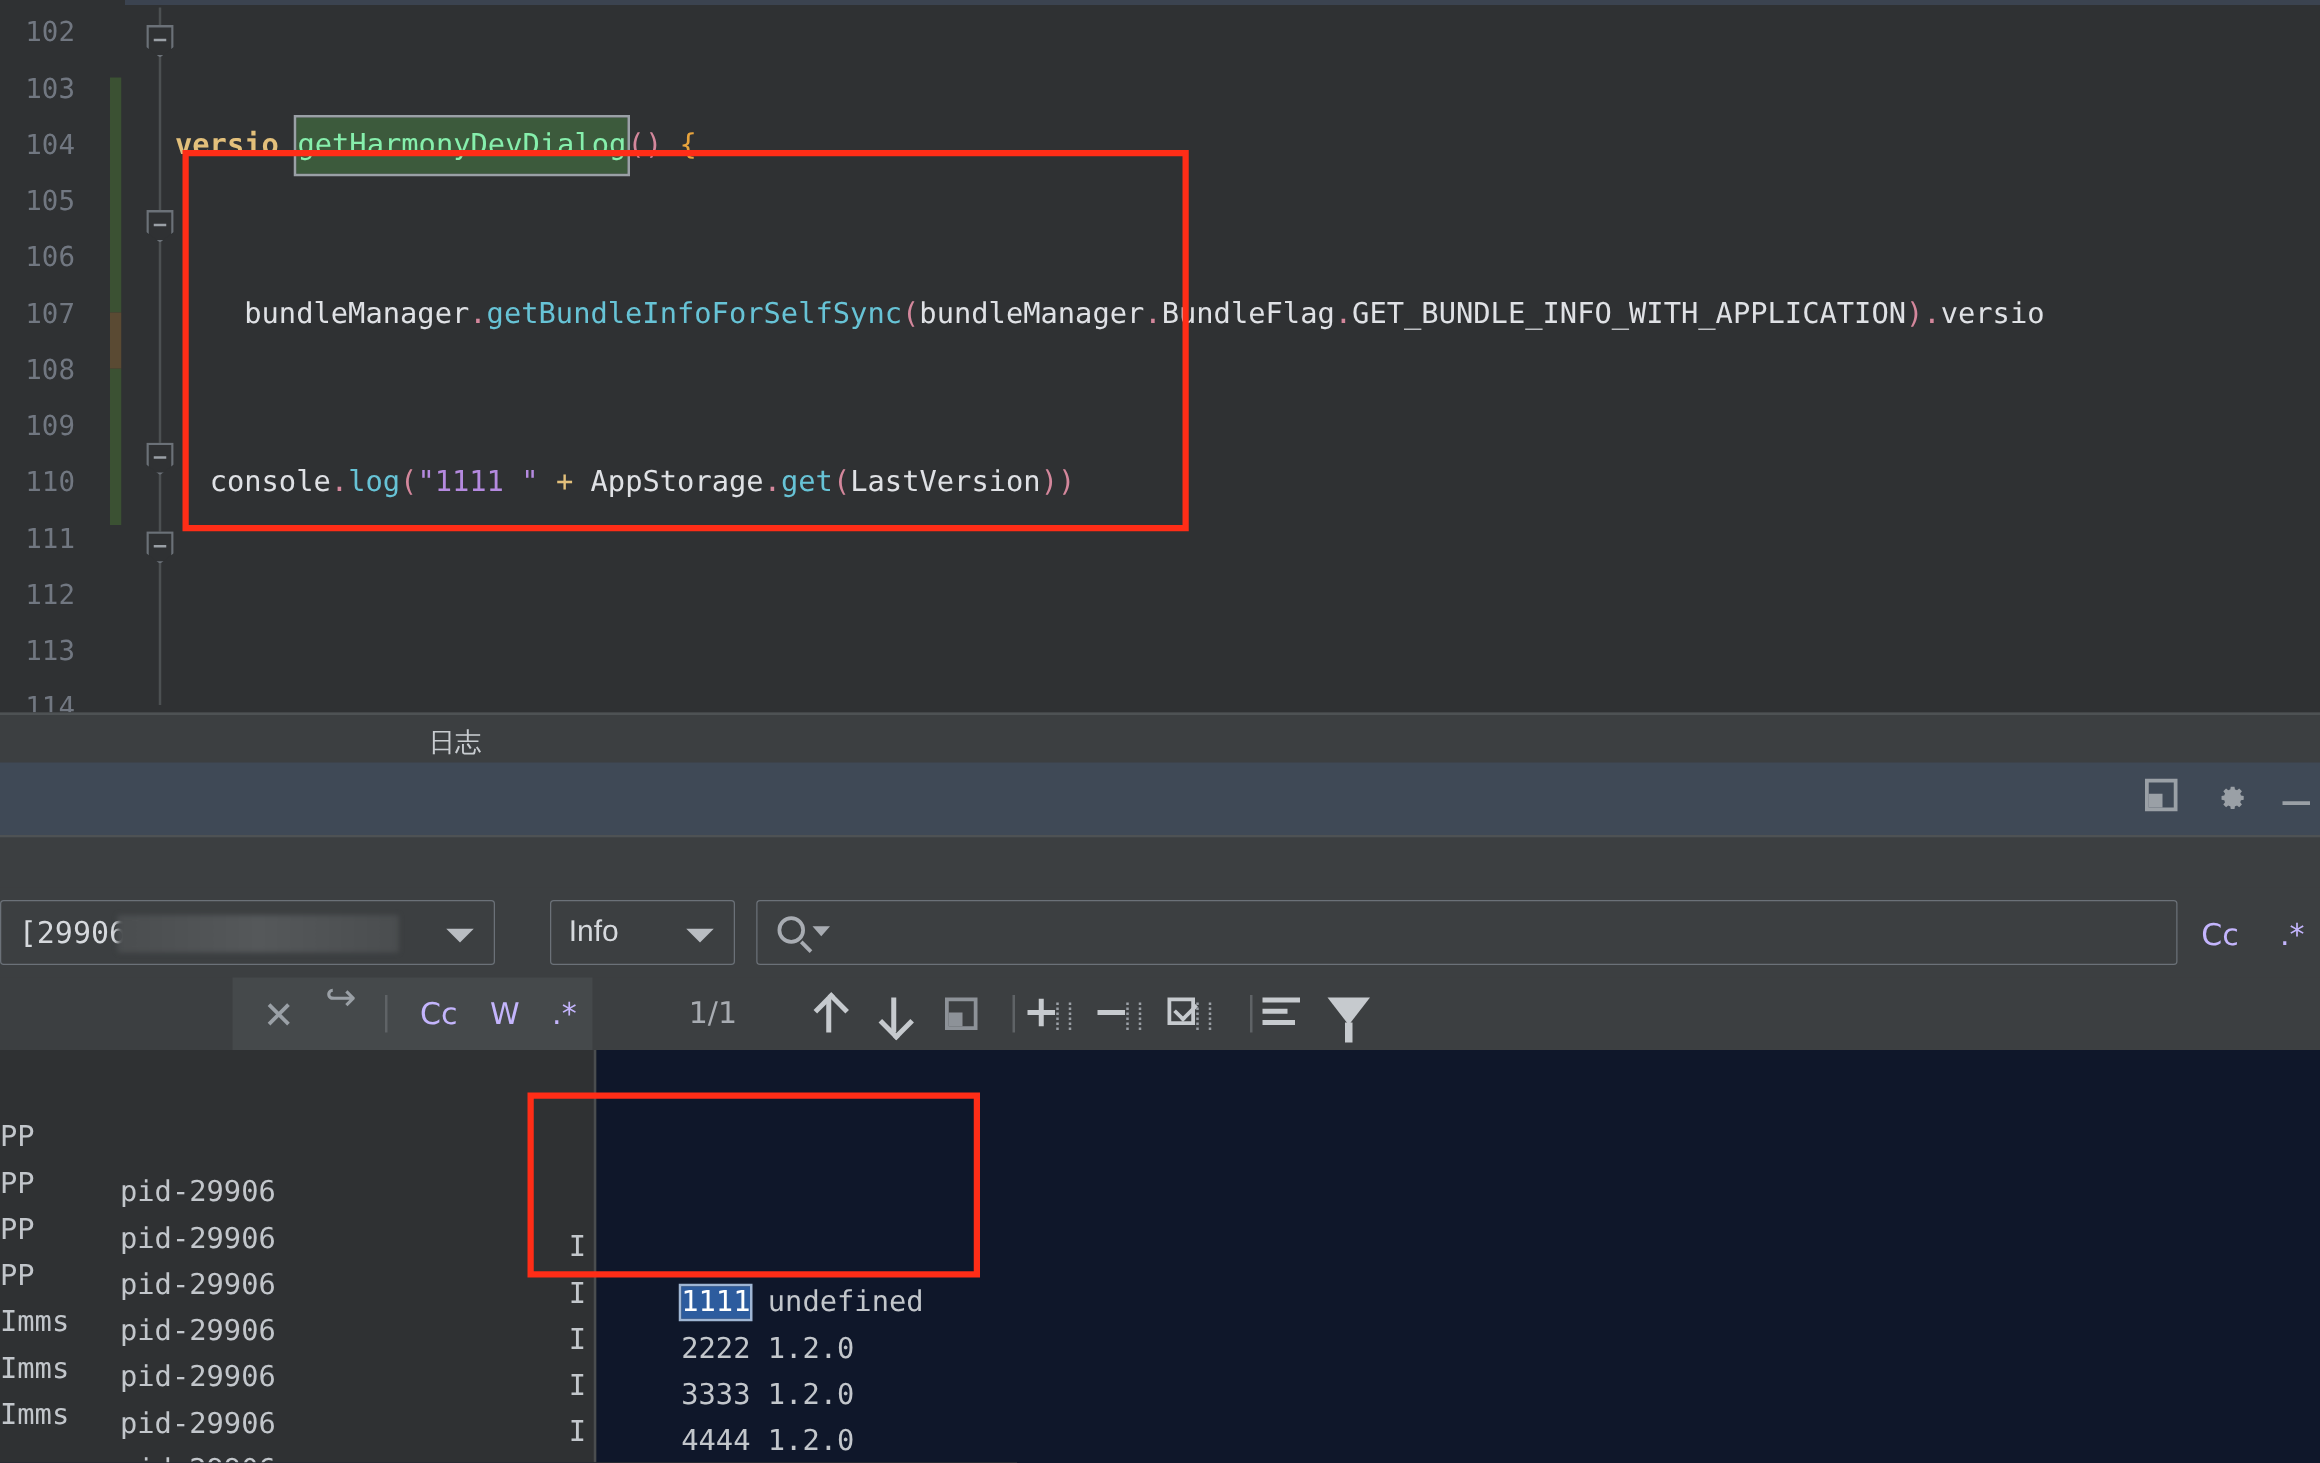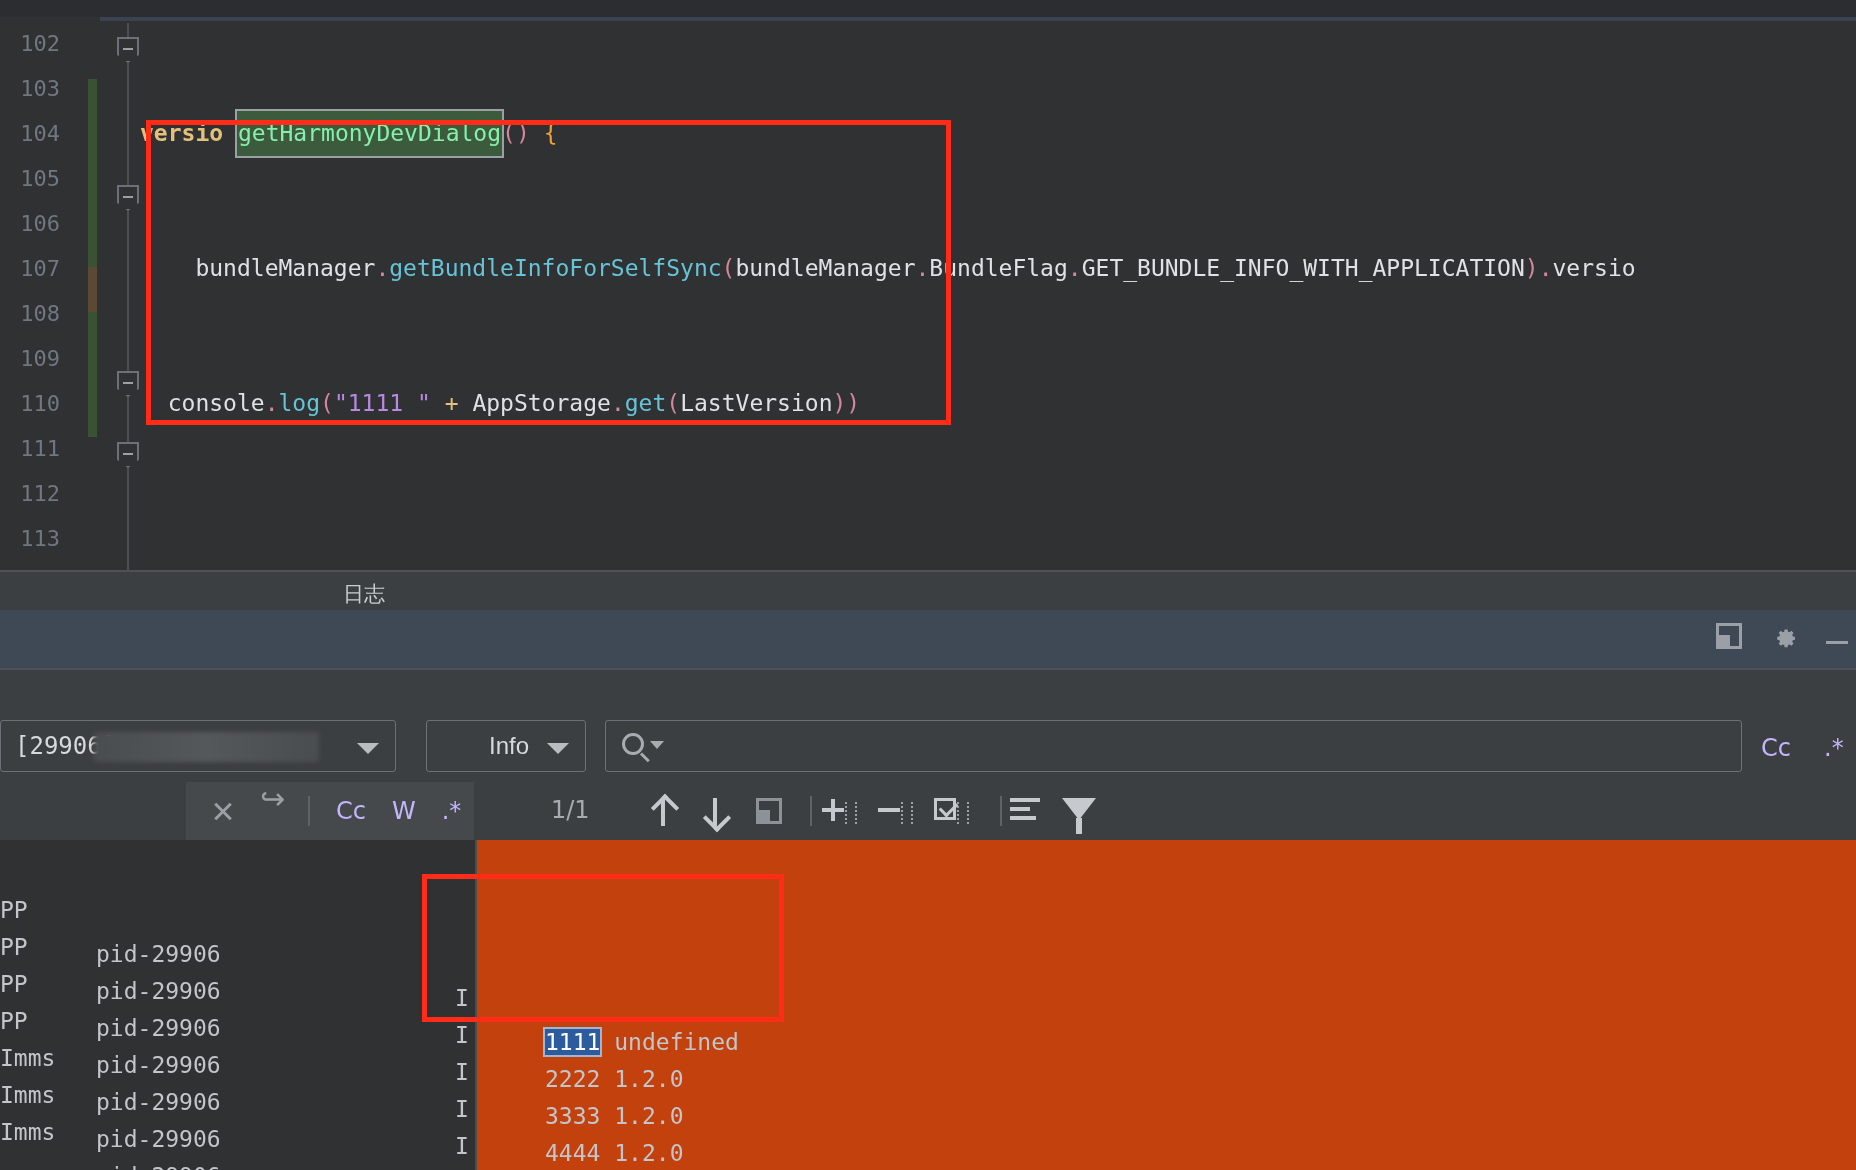--- a/index.html
+++ b/index.html
@@ -7,21 +7,21 @@
     width: 1856px; height: 1170px;
     background: #2b2d30;
     font-family: "Liberation Sans", sans-serif;
     overflow: hidden;
   }
   #app { position: relative; width: 1856px; height: 1170px; }
 
   
   .editor {
     position: absolute; left: 0; top: 0; width: 1856px; height: 570px;
-    background: #2f3133; overflow: hidden; margin-top: 17px;
+    background: #2f3133; overflow: hidden;
   }
   .editor-top-rule {
     position: absolute; left: 0; top: 0; width: 1856px; height: 4px;
     background: #3b4350;
   }
   .gutter {
     position: absolute; left: 0; top: 0; width: 100px; height: 570px;
     background: #2f3133;
   }
   .linenos {
@@ -131,21 +131,21 @@
     position: absolute; left: 0; top: 140px; width: 1856px; height: 72px;
     background: #3c3f41;
   }
   .combo {
     position: absolute; top: 10px; height: 52px;
     border: 1px solid #6b7178; border-radius: 3px;
     background: #3c3f41;
     display: flex; align-items: center;
   }
   #combo-process { left: 0; width: 396px; }
-  #combo-level   { left: 426px; width: 160px; padding-left: 48px; }
+  #combo-level   { left: 440px; width: 148px; }
   .combo-text {
     font-size: 24px; color: #d6d9dd; margin-left: 14px;
     font-family: "DejaVu Sans Mono", monospace;
     white-space: nowrap;
   }
   .combo-text.plainfont { font-family: "Liberation Sans", sans-serif; }
   .redact {
     position: absolute; left: 93px; top: 11px; width: 225px; height: 30px;
     background: linear-gradient(90deg,#4a4d4f,#55585a,#4a4d4f);
     border-radius: 2px; filter: blur(2px);
@@ -274,21 +274,21 @@
     border-top: 22px solid #c6cace;
   }
   .funnel-ic::after {
     content: ""; position: absolute; left: -3px; top: -2px;
     width: 6px; height: 16px; background: #c6cace;
   }
 
   
   .logtable {
     position: absolute; left: 0; top: 270px; width: 1856px; height: 330px;
-    background: #c2410c;
+    background: #0f172a;
     font-family: "DejaVu Sans Mono", monospace;
     font-size: 23px;
     overflow: hidden;
   }
   .log-left-bg {
     position: absolute; left: 0; top: 0; width: 477px; height: 330px;
     background: #2f3133;
     border-right: 2px solid #4a4d4f;
   }
   .logrow {

